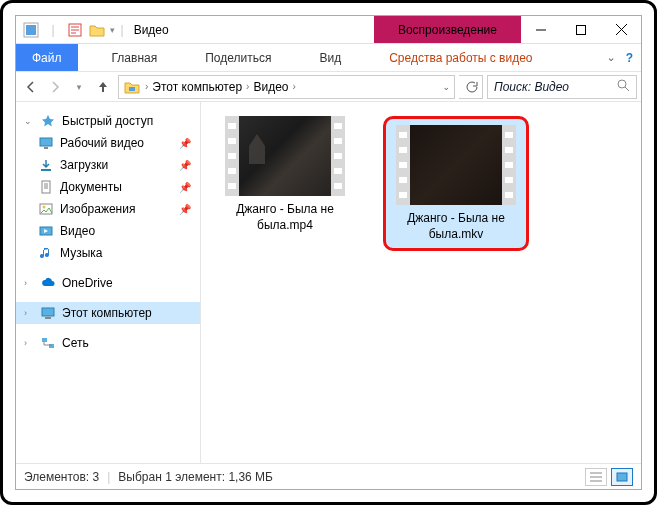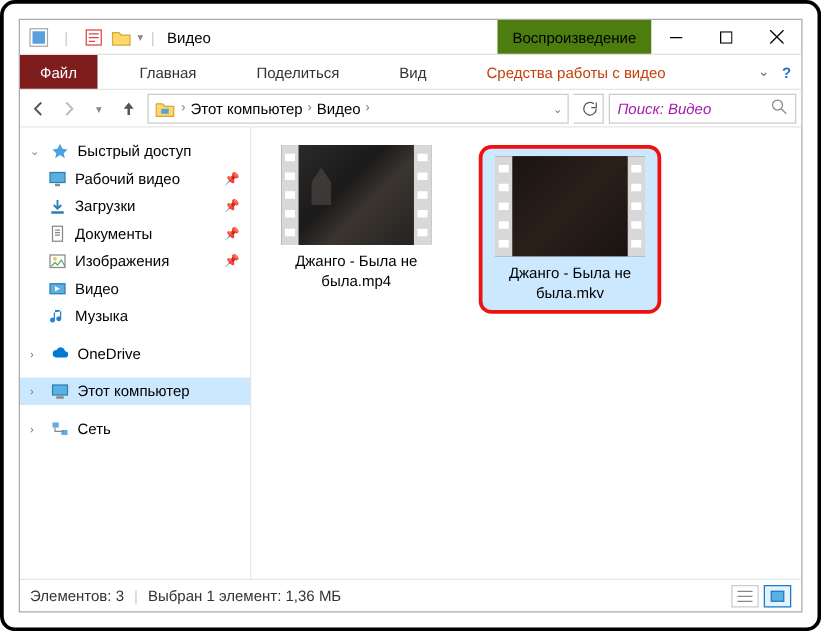--- a/index.html
+++ b/index.html
@@ -5,41 +5,41 @@
   * { box-sizing: border-box; margin: 0; padding: 0; }
   body { font-family: 'Segoe UI', Tahoma, sans-serif; font-size: 12px; background: #fff; }
   .outer { border: 3px solid #000; border-radius: 12px; width: 657px; height: 505px; padding: 12px; }
   .window { width: 100%; height: 100%; background: #fff; border: 1px solid #aaa; display: flex; flex-direction: column; }
 
   
   .titlebar { display: flex; align-items: stretch; height: 28px; border-bottom: 1px solid #e0e0e0; }
   .titlebar-left { display: flex; align-items: center; gap: 4px; padding: 0 6px; flex: 1; }
   .qat-icon { width: 18px; height: 18px; display: flex; align-items: center; justify-content: center; }
   .title-text { font-size: 12px; color: #000; margin-left: 4px; }
-  .title-tab { background: #4d7c0f; padding: 0 12px; display: flex; align-items: center; font-size: 12px; height: 100%; }
+  .title-tab { background: #be185d; padding: 0 24px; display: flex; align-items: center; font-size: 12px; height: 100%; }
   .win-controls { display: flex; }
   .win-btn { width: 40px; display: flex; align-items: center; justify-content: center; font-size: 14px; cursor: default; }
 
   
   .ribbon { display: flex; align-items: stretch; height: 28px; border-bottom: 1px solid #e5e5e5; background: #fff; }
-  .file-tab { background: #7f1d1d; color: #fff; padding: 0 16px; display: flex; align-items: center; font-size: 12px; }
+  .file-tab { background: #3b82f6; color: #fff; padding: 0 16px; display: flex; align-items: center; font-size: 12px; }
   .tab { padding: 0 14px; display: flex; align-items: center; font-size: 12px; color: #333; cursor: default; margin-left: 20px; }
   .tab.tools { color: #c2410c; }
   .ribbon-spacer { flex: 1; }
   .ribbon-right { display: flex; align-items: center; padding: 0 8px; gap: 10px; color: #666; }
 
   
   .addrbar { display: flex; align-items: center; height: 30px; background: #fff; border-bottom: 1px solid #e5e5e5; padding: 2px 4px; gap: 4px; }
   .nav-btns { display: flex; gap: 2px; }
   .nav-btn { width: 22px; height: 22px; display: flex; align-items: center; justify-content: center; color: #999; }
   .nav-btn.enabled { color: #555; }
   .breadcrumb { flex: 1; border: 1px solid #ccc; height: 24px; display: flex; align-items: center; padding: 0 4px; gap: 4px; font-size: 12px; }
   .crumb-sep { color: #777; font-size: 10px; }
   .refresh-box { width: 24px; height: 24px; border: 1px solid #ccc; border-left: none; display: flex; align-items: center; justify-content: center; }
-  .search { width: 150px; border: 1px solid #ccc; height: 24px; padding: 0 6px; color: #a21caf; display: flex; align-items: center; gap: 4px; font-style: italic; }
+  .search { width: 150px; border: 1px solid #ccc; height: 24px; padding: 0 6px; color: #0f172a; display: flex; align-items: center; gap: 4px; font-style: italic; }
 
   
   .body { flex: 1; display: flex; overflow: hidden; }
   .sidebar { width: 185px; border-right: 1px solid #e5e5e5; padding: 8px 0; overflow: auto; }
   .side-section { margin-bottom: 8px; }
   .side-item { display: flex; align-items: center; gap: 6px; padding: 3px 8px 3px 22px; font-size: 12px; color: #000; cursor: default; white-space: nowrap; }
   .side-item.header { padding-left: 8px; }
   .side-item.selected { background: #cce8ff; }
   .side-icon { width: 16px; height: 16px; display: flex; align-items: center; justify-content: center; }
   .caret { width: 10px; color: #777; font-size: 9px; }

